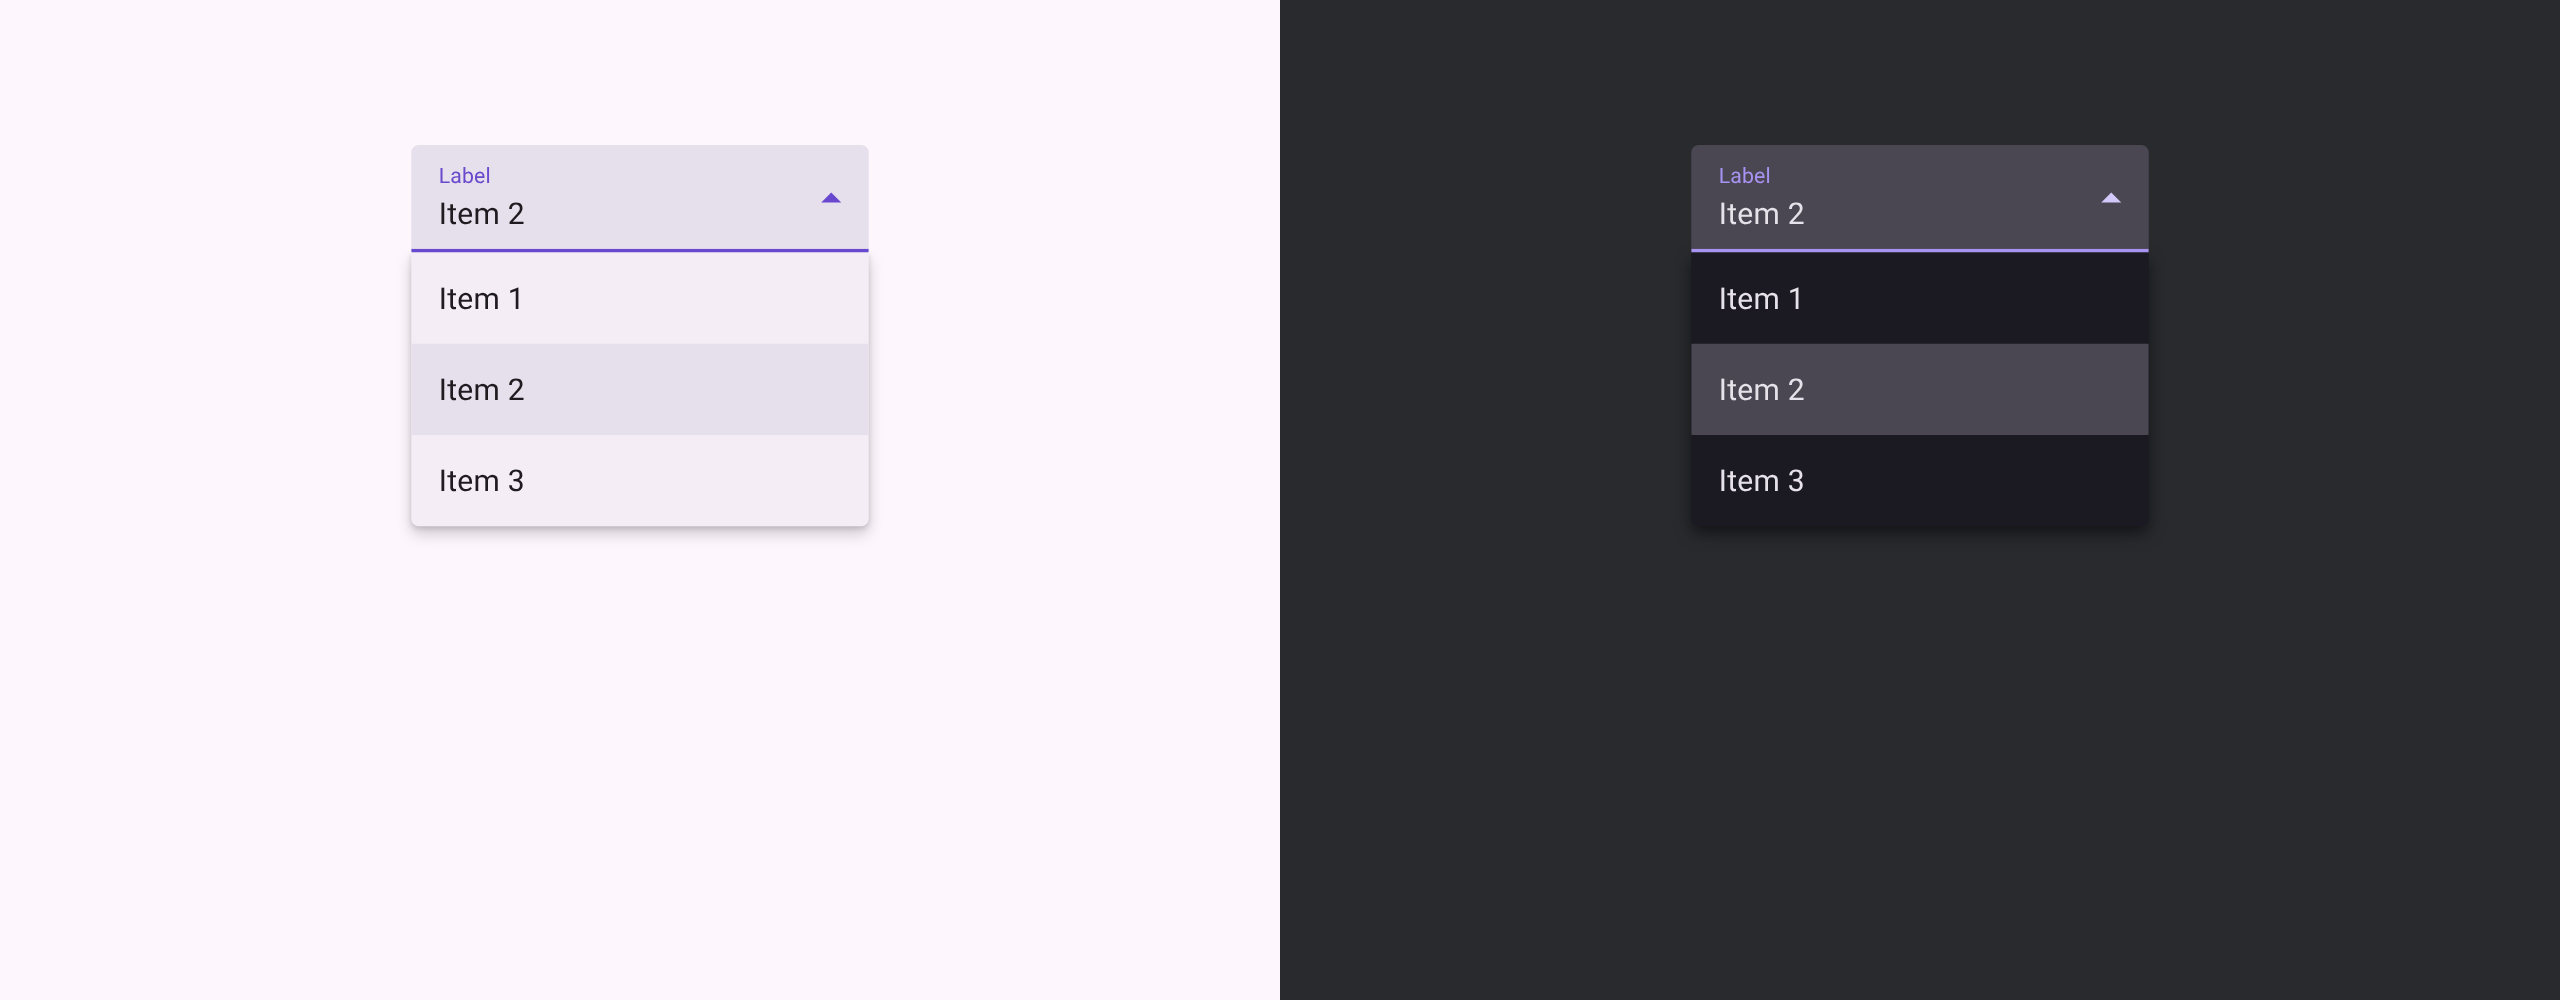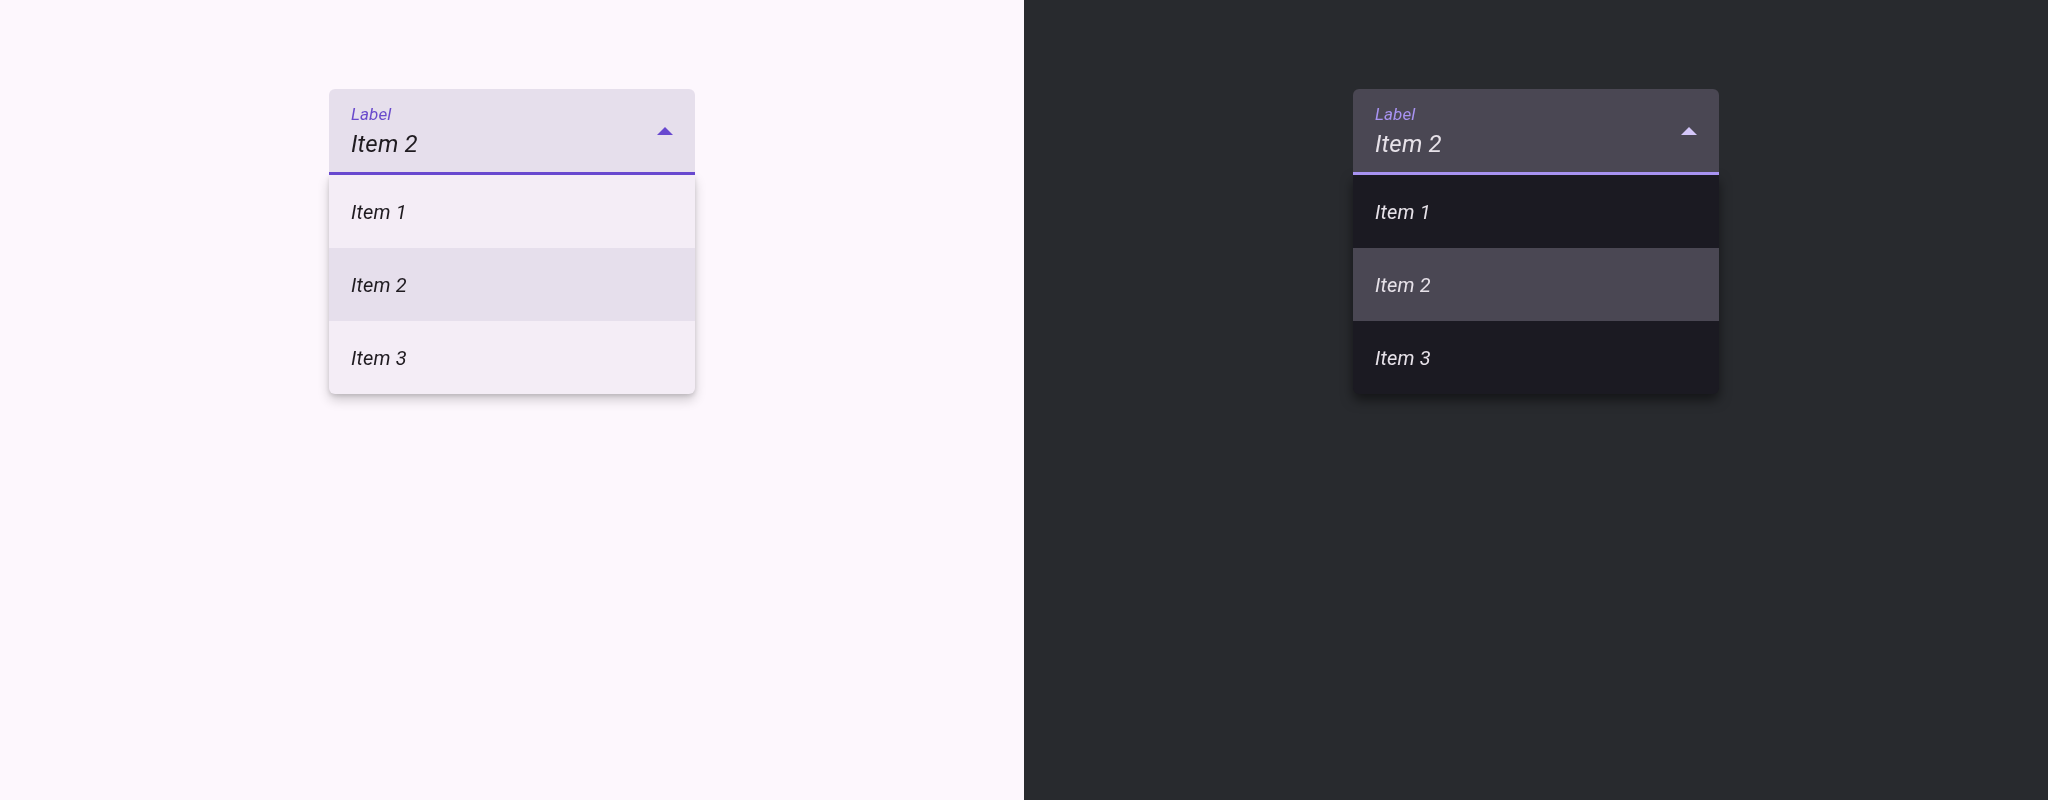--- a/index.html
+++ b/index.html
@@ -7,25 +7,24 @@
   body {
     font-family: -apple-system, BlinkMacSystemFont, "Segoe UI", Roboto, "Helvetica Neue", Arial, sans-serif;
     display: flex;
     width: 2048px;
     height: 800px;
   }
   .panel {
     width: 50%;
     height: 100%;
     position: relative;
-    padding-top: 89px;
+    padding-top: 116px;
     display: flex;
     justify-content: center;
     align-items: flex-start;
-    font-style: italic;
   }
   .panel.light { background: #fdf7fd; }
   .panel.dark  { background: #282a2e; }
 
   .select-wrap {
     width: 366px;
     border-radius: 6px;
   }
 
   
@@ -93,21 +92,21 @@
   .dark .select-list {
     background: #1b1a22;
     box-shadow: 0 6px 12px rgba(0,0,0,0.5);
   }
 
   .select-option {
     height: 73px;
     padding: 0 22px;
     display: flex;
     align-items: center;
-    font-size: 20px;
+    font-size: 24px;
     cursor: pointer;
     letter-spacing: 0.2px;
   }
   .light .select-option { color: #1f1b20; }
   .dark  .select-option { color: #e7e2e9; }
 
   .light .select-option.selected { background: #e6dfec; }
   .dark  .select-option.selected { background: #4a4753; }
 </style>
 </head>

